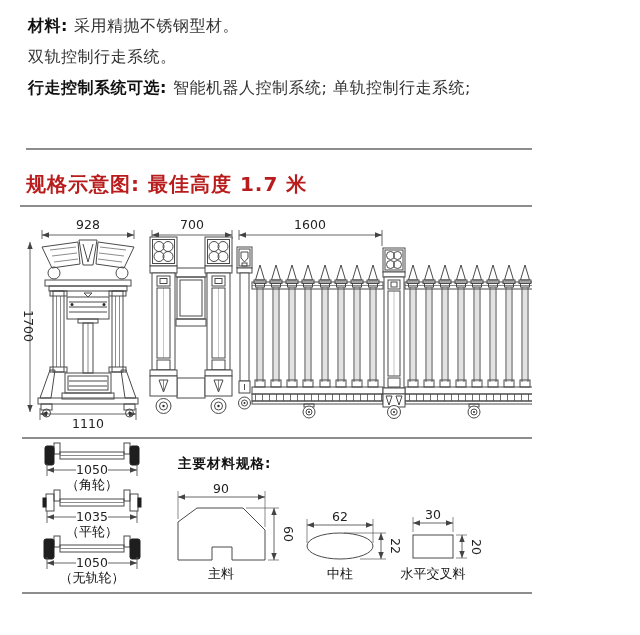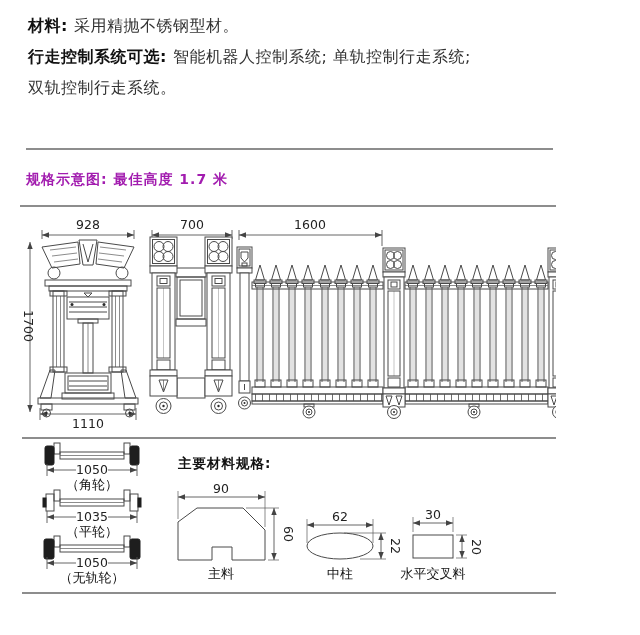--- a/index.html
+++ b/index.html
@@ -1,26 +1,25 @@
 <!DOCTYPE html>
 <html><head>
 <meta charset="utf-8">
 <style>
   html,body { margin:0; padding:0; background:#fff; }
   .page {
     position:relative; width:532px; height:635px; background:#ffffff;
     font-family:"DejaVu Sans","Liberation Sans",sans-serif; color:#222;
     overflow:hidden;
-    padding-left:24px;
   }
   .spec-lines { position:absolute; top:10px; left:28px; right:16px; }
   .spec-line { font-size:16px; line-height:31px; color:#333; letter-spacing:0.5px; white-space:nowrap; }
   .spec-line .lab { font-weight:bold; color:#111; margin-right:6px; }
   .sep { position:absolute; height:0; border-top:2px solid #8d8d8d; }
-  .heading { position:absolute; top:171px; left:26px; font-size:14px; font-weight:bold; color:#a21caf; letter-spacing:1px; }
+  .heading { position:absolute; top:171px; left:26px; font-size:20px; font-weight:bold; color:#b91c1c; letter-spacing:1px; }
   .diag { position:absolute; left:0; }
   svg .ln  { fill:none; stroke:#4a4a4a; stroke-width:1; }
   svg .lnf { fill:#ffffff; stroke:#4a4a4a; stroke-width:1; }
   svg .lnh { stroke:#4a4a4a; stroke-width:1; }
   svg .thin { fill:none; stroke:#5a5a5a; stroke-width:0.7; }
   svg .dk  { fill:#2b2b2b; stroke:none; }
   svg .dkw { fill:#1e1e1e; stroke:#1e1e1e; }
   svg .dim { fill:none; stroke:#555; stroke-width:0.9; }
   svg .wbg { fill:#ffffff; stroke:none; }
   svg text.dimt { font-size:12.5px; fill:#222; text-anchor:middle; }
@@ -30,24 +29,24 @@
 </head>
 <body>
 
 <div class="page">
 
   <div class="spec-lines">
     <div class="spec-line">
       <span class="lab">材料:</span><span>采用精抛不锈钢型材。</span>
     </div>
     <div class="spec-line">
-      <span class="lab">行走控制系统可选:</span><span>智能机器人控制系统; 单轨控制行走系统;</span>
+      <span>双轨控制行走系统。</span>
     </div>
     <div class="spec-line">
-      <span>双轨控制行走系统。</span>
+      <span class="lab">行走控制系统可选:</span><span>智能机器人控制系统; 单轨控制行走系统;</span>
     </div>
   </div>
 
   <div class="sep" style="top:148px; left:26px; width:527px;"></div>
 
   <div class="heading">规格示意图: 最佳高度 1.7 米</div>
 
   <div class="sep" style="top:205px; left:20px; width:555px;"></div>
 
   <svg class="diag" style="top:212px;" width="640" height="224" viewBox="0 0 640 224">

